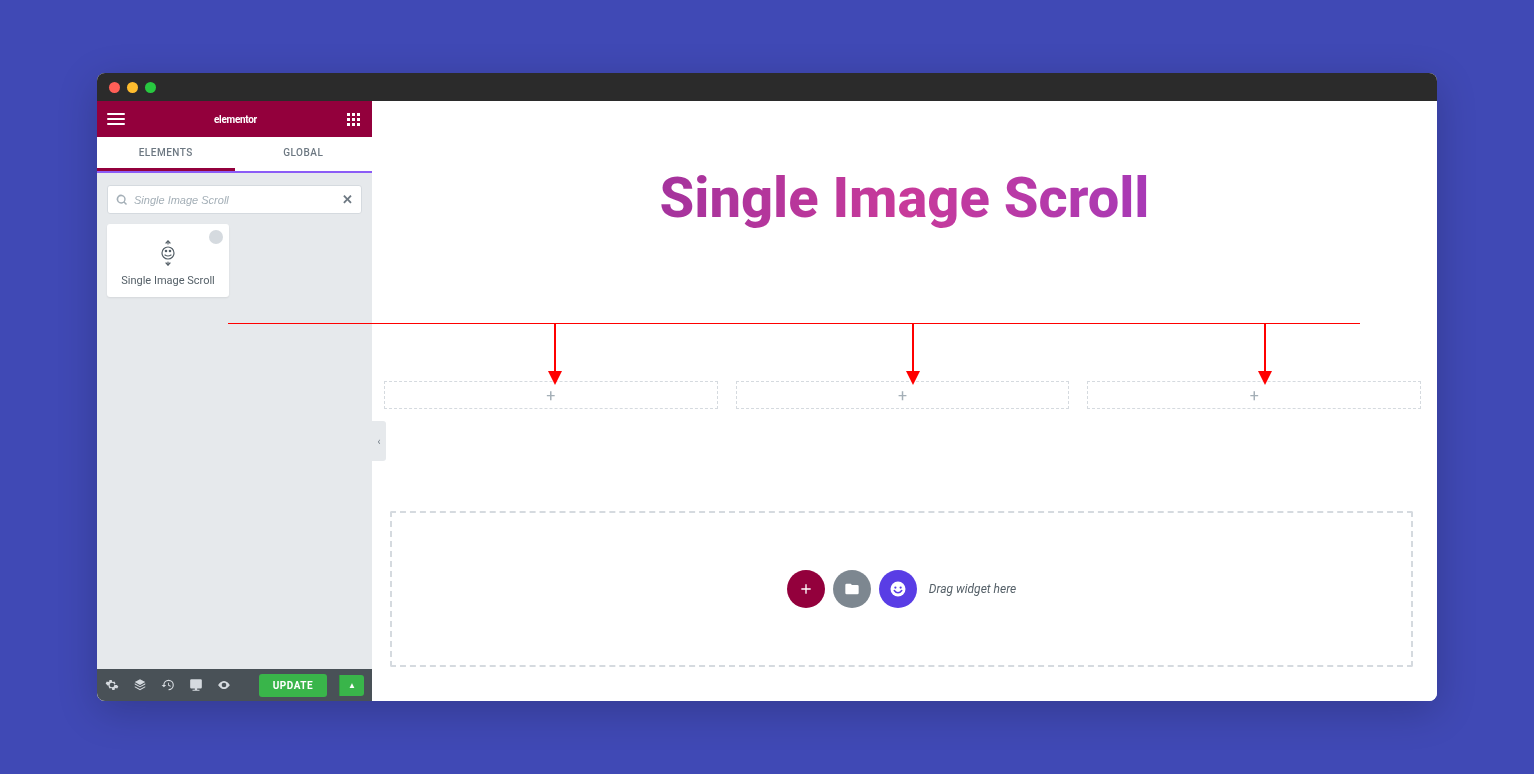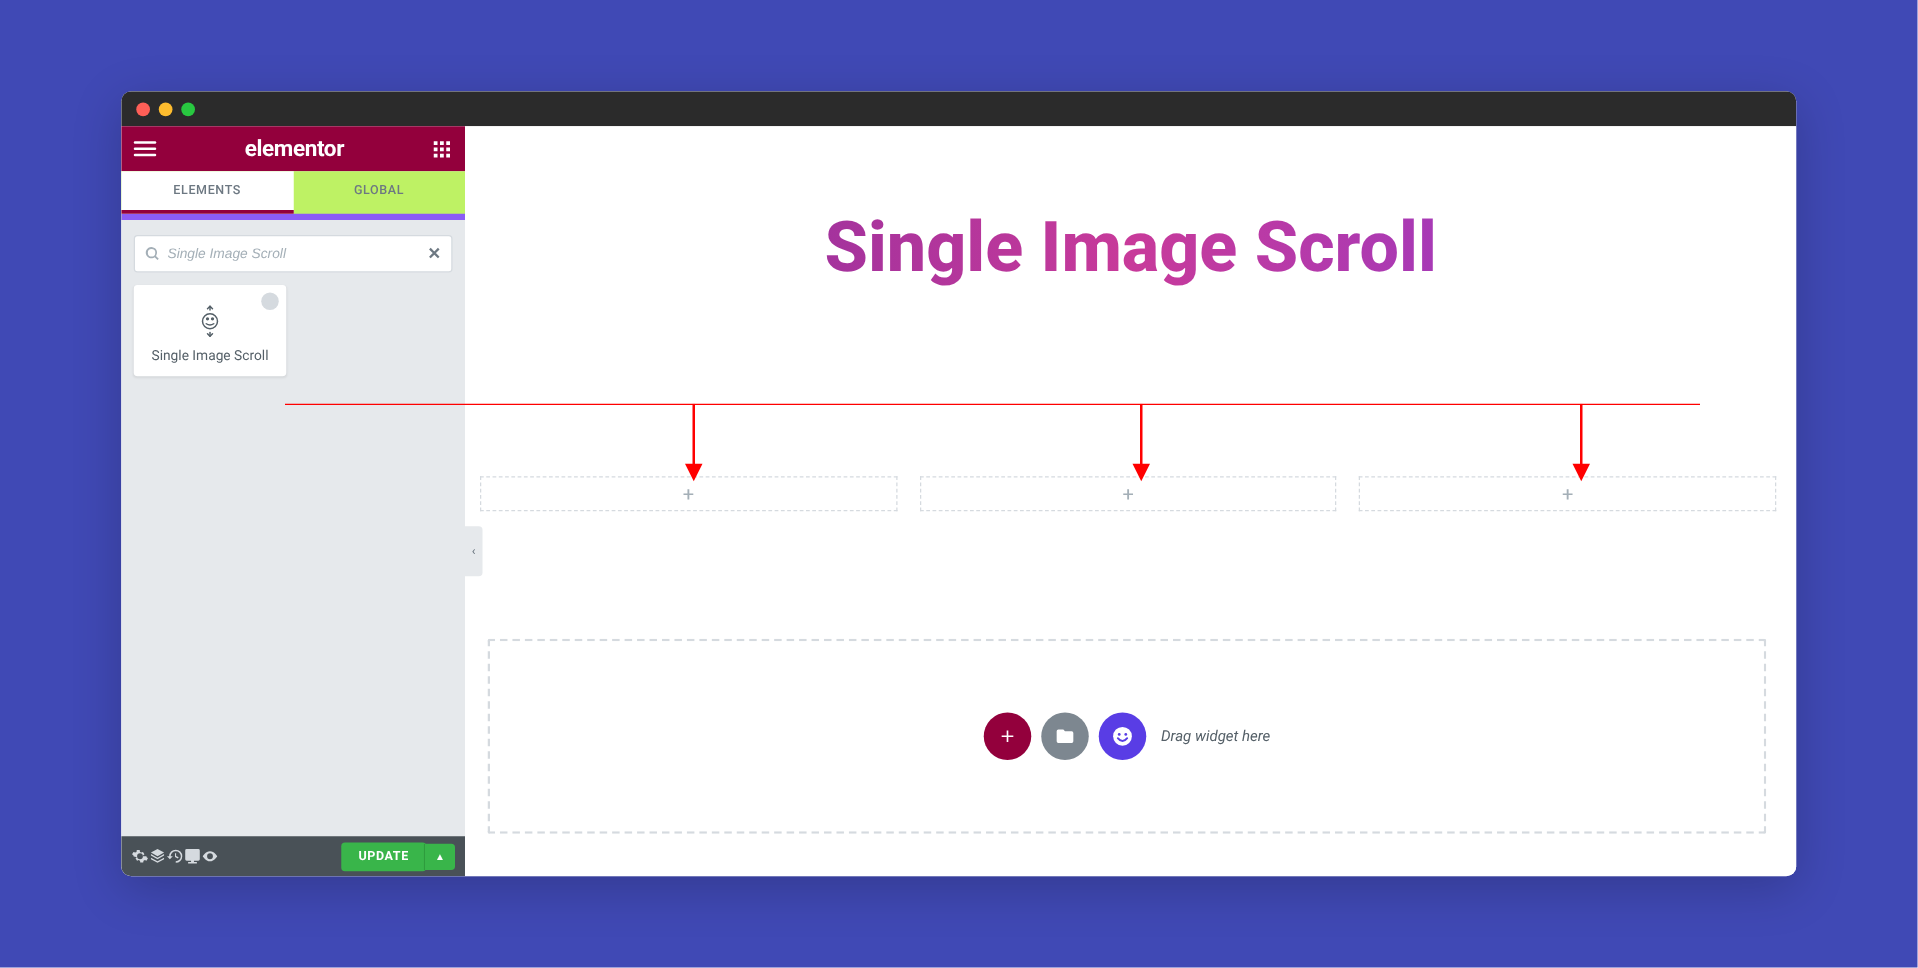--- a/index.html
+++ b/index.html
@@ -56,25 +56,25 @@
       color: #fff;
     }
     .hamburger-icon, .grid-icon {
       width: 18px; height: 18px;
       display: flex; flex-direction: column; justify-content: center; gap: 3px;
       cursor: pointer;
     }
     .hamburger-icon span { height: 2px; background: #fff; border-radius: 1px; }
     .grid-icon { flex-direction: row; flex-wrap: wrap; gap: 2px; width: 16px; height: 16px; align-content: center;}
     .grid-icon span { width: 3px; height: 3px; background: #fff; }
-    .brand { font-weight: 700; font-size: 18px; letter-spacing: -0.3px;}
+    .brand { font-weight: 700; font-size: 10px; letter-spacing: -0.3px;}
     .tabs {
       display: flex;
-      background: #bef264;
-      border-bottom: 5px solid #8b5cf6;
+      background: #ffffff;
+      border-bottom: 2px solid #8b5cf6;
     }
     .tab {
       flex: 1; text-align: center; font-size: 10px; font-weight: 500;
       padding: 10px 0; color: #6d7882; letter-spacing: 0.5px;
       cursor: pointer;
     }
     .tab.active { color: #6d7882; border-bottom: 3px solid #93003c; background:#fff;}
     .search-wrap { padding: 12px 10px 8px; }
     .search-box {
       background: #fff; border: 1px solid #d5dadf; border-radius: 3px;
@@ -106,21 +106,21 @@
     .sidebar-collapse {
       position: absolute; left: 275px; top: 320px;
       width: 14px; height: 40px; background: #e6e9ec;
       border-radius: 0 3px 3px 0;
       display: flex; align-items: center; justify-content: center;
       font-size: 10px; color: #6d7882; cursor: pointer;
       z-index: 5;
     }
     .sidebar-footer {
       margin-top: auto; height: 32px; background: #495157;
-      display: flex; align-items: center; padding: 0 8px; 
+      display: flex; align-items: center; padding: 0 8px; gap: 14px;
     }
     .footer-icon { color: #d5dadf; cursor: pointer; display:flex;}
     .update-btn {
       margin-left: auto; background: #39b54a; color: #fff;
       font-size: 10px; font-weight: 700; padding: 6px 14px;
       border-radius: 3px; letter-spacing: 0.5px; cursor: pointer;
       display: flex; align-items: center;
     }
     .update-caret {
       background: #39b54a; border-left: 1px solid #2e9c3d;

